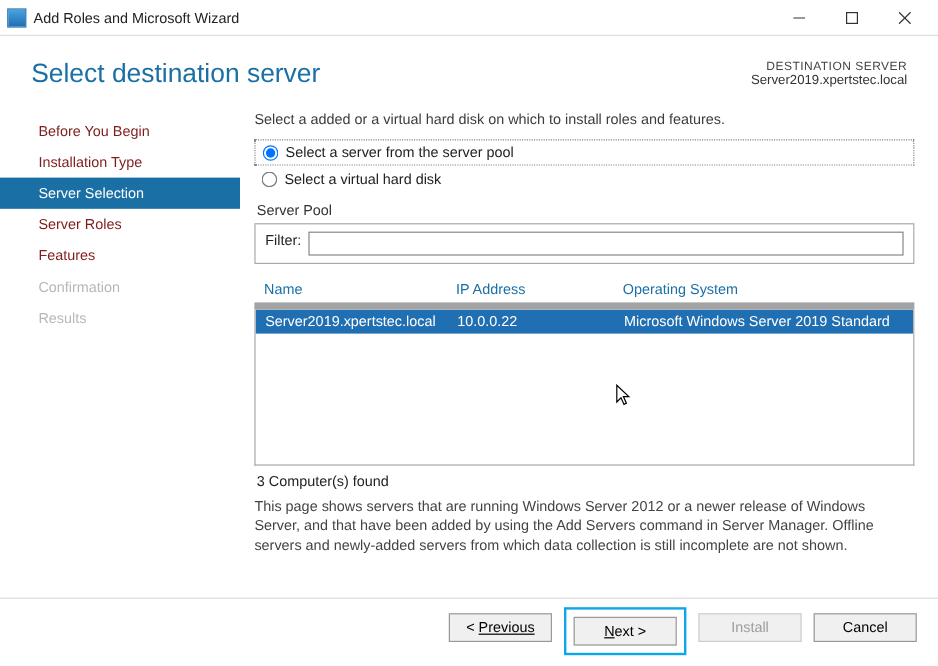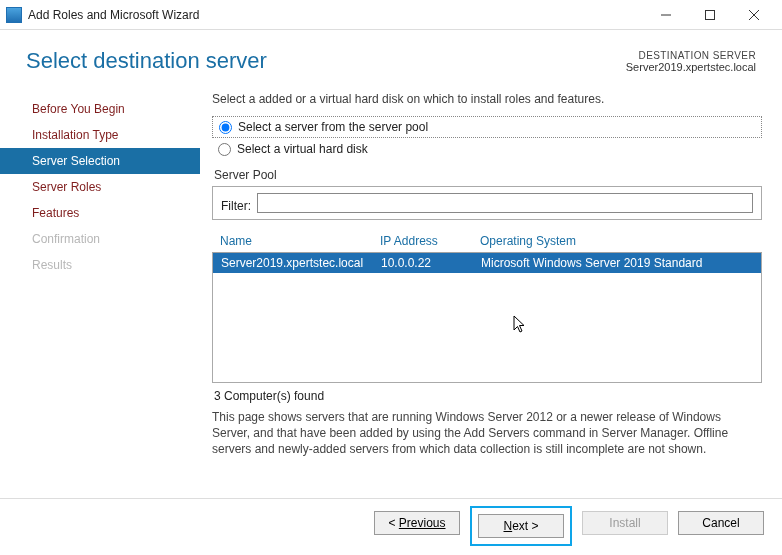--- a/index.html
+++ b/index.html
@@ -92,41 +92,41 @@
     padding: 1px 0;
     font-size: 12px;
   }
   .radio-row input { margin-top: 1px; }
   .radio-2 { padding: 2px 6px 8px 6px; display:flex; align-items:center; gap:6px;}
   .section-label { margin: 4px 0 4px 2px; color: #333; }
   .filter-bar {
     border: 1px solid #aaa;
     padding: 6px 8px;
     display: flex;
-    align-items: flex-end;
+    align-items: flex-start;
     gap: 6px;
   }
   .filter-bar input {
     flex: 1;
     height: 20px;
     border: 1px solid #888;
     padding: 0 4px;
     font-size: 12px;
   }
   .table-head {
     display: flex;
-    border-bottom: 1px solid #a3a3a3;
+    border-bottom: 6px solid #a3a3a3;
     margin-top: 10px;
     padding: 4px 8px;
     color: #1a6fa5;
     font-size: 12px;
   }
   .col-name { width: 160px; }
   .col-ip   { width: 100px; }
-  .col-os   { flex: 1; }
+  .col-os   { flex: 1; margin-left: 39px; }
   .table-body {
     border: 1px solid #aaa;
     border-top: none;
     height: 130px;
     overflow: hidden;
     position: relative;
   }
   .table-row {
     display: flex;
     padding: 3px 8px;

